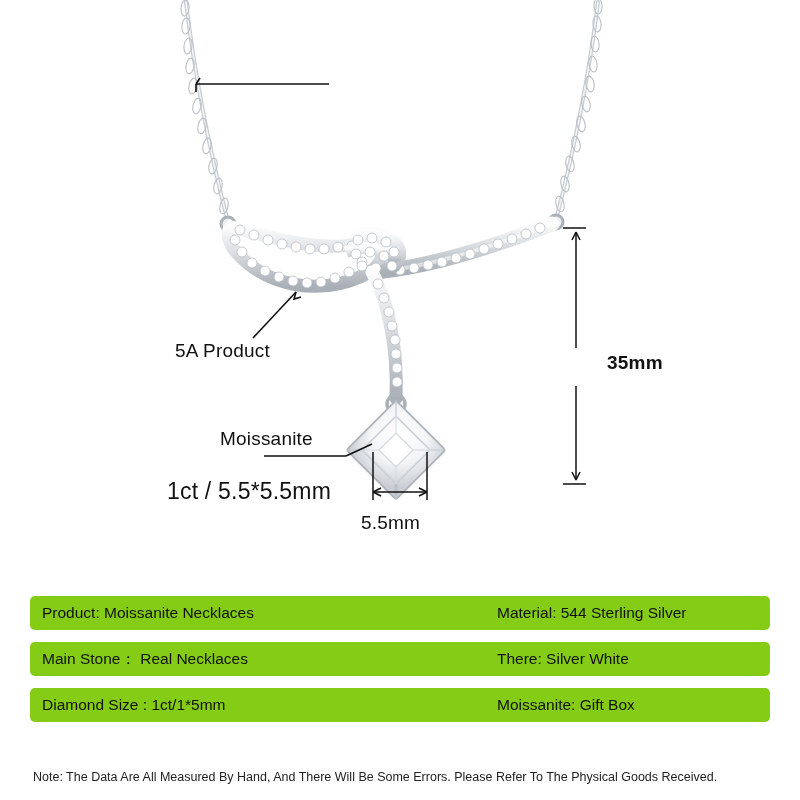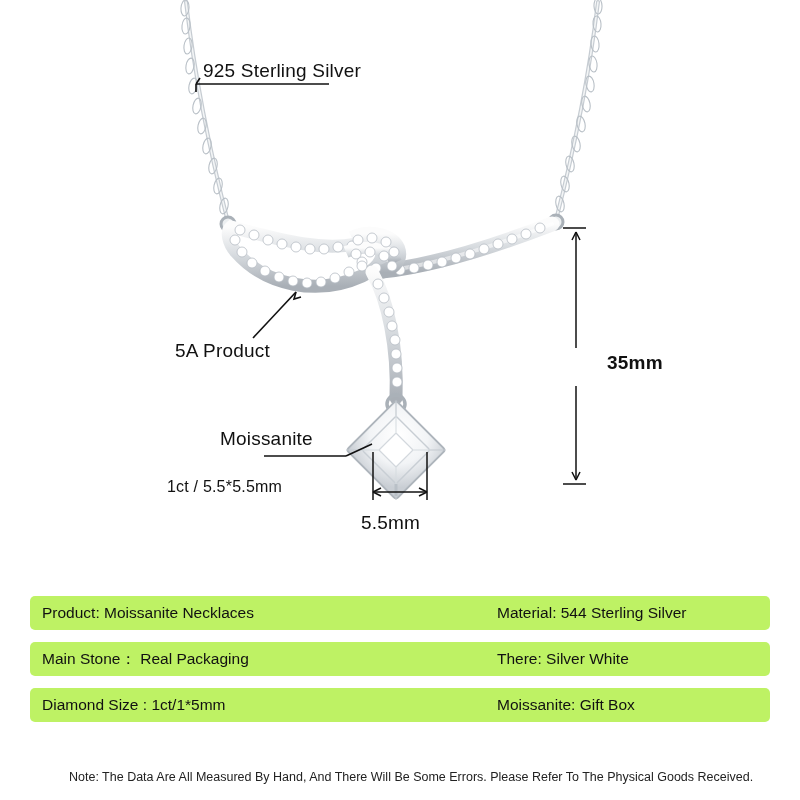--- a/index.html
+++ b/index.html
@@ -30,34 +30,34 @@
   .callout-label {
     position: absolute;
     font-size: 19px;
     color: #111;
     white-space: nowrap;
     letter-spacing: 0.2px;
   }
   #label-sterling   { left: 203px; top: 60px; }
   #label-zircon     { left: 175px; top: 340px; }
   #label-moissanite { left: 220px; top: 428px; }
-  #label-carat      { left: 167px; top: 478px; font-size: 16px; }
+  #label-carat      { left: 167px; top: 478px; font-size: 23px; }
   #label-35mm       { left: 607px; top: 352px; font-weight: bold; }
   #label-55mm       { left: 361px; top: 512px; }
 
   
   #spec-table {
     position: absolute;
     left: 30px;
     top: 596px;
     width: 740px;
   }
   .spec-row {
     height: 34px;
-    background: #bef264;
+    background: #84cc16;
     border-radius: 5px;
     margin-bottom: 12px;
     display: flex;
     align-items: center;
     position: relative;
   }
   .spec-cell {
     font-size: 15.5px;
     color: #111;
     white-space: nowrap;
@@ -65,21 +65,20 @@
   .spec-cell.left  { padding-left: 12px; width: 455px; }
   .spec-cell.right { padding-left: 0; }
 
   #note {
     position: absolute;
     left: 33px;
     top: 770px;
     font-size: 12.5px;
     color: #222;
     white-space: nowrap;
-    margin-left: 36px;
   }
 </style>
 </head>
 <body>
 
 <div id="product-area">
 
   <svg id="product-svg" width="800" height="580" viewBox="0 0 800 580">
     <defs>
       <radialGradient id="gemGrad" cx="38%" cy="32%" r="75%">
@@ -248,42 +247,41 @@
 
     <g stroke="#111" stroke-width="1.5" fill="none">
       <path d="M373,452 L373,500"></path>
       <path d="M427,452 L427,500"></path>
       <path d="M373,492 L427,492"></path>
       <path d="M373,492 l8,-4 M373,492 l8,4"></path>
       <path d="M427,492 l-8,-4 M427,492 l-8,4"></path>
     </g>
   </svg>
 
-  <div class="callout-label" id="label-sterling">925 Sterling Silver</div>
 
   <div class="callout-label" id="label-zircon">5A Product</div>
 
   <div class="callout-label" id="label-moissanite">Moissanite</div>
 
   <div class="callout-label" id="label-carat">1ct / 5.5*5.5mm</div>
 
   <div class="callout-label" id="label-35mm">35mm</div>
 
   <div class="callout-label" id="label-55mm">5.5mm</div>
 </div>
 
 <div id="spec-table">
 
   <div class="spec-row">
     <span class="spec-cell left">Product: Moissanite Necklaces</span>
     <span class="spec-cell right">Material: 544 Sterling Silver</span>
   </div>
 
   <div class="spec-row">
-    <span class="spec-cell left">Main Stone： Real Packaging</span>
+    <span class="spec-cell left">Main Stone： Real Necklaces</span>
     <span class="spec-cell right">There:  Silver White</span>
   </div>
 
   <div class="spec-row">
     <span class="spec-cell left">Diamond Size : 1ct/1*5mm</span>
     <span class="spec-cell right">Moissanite: Gift Box</span>
   </div>
 </div>
 
 <div id="note">Note: The Data Are All Measured By Hand, And There Will Be Some Errors. Please Refer To The Physical Goods Received.</div>

